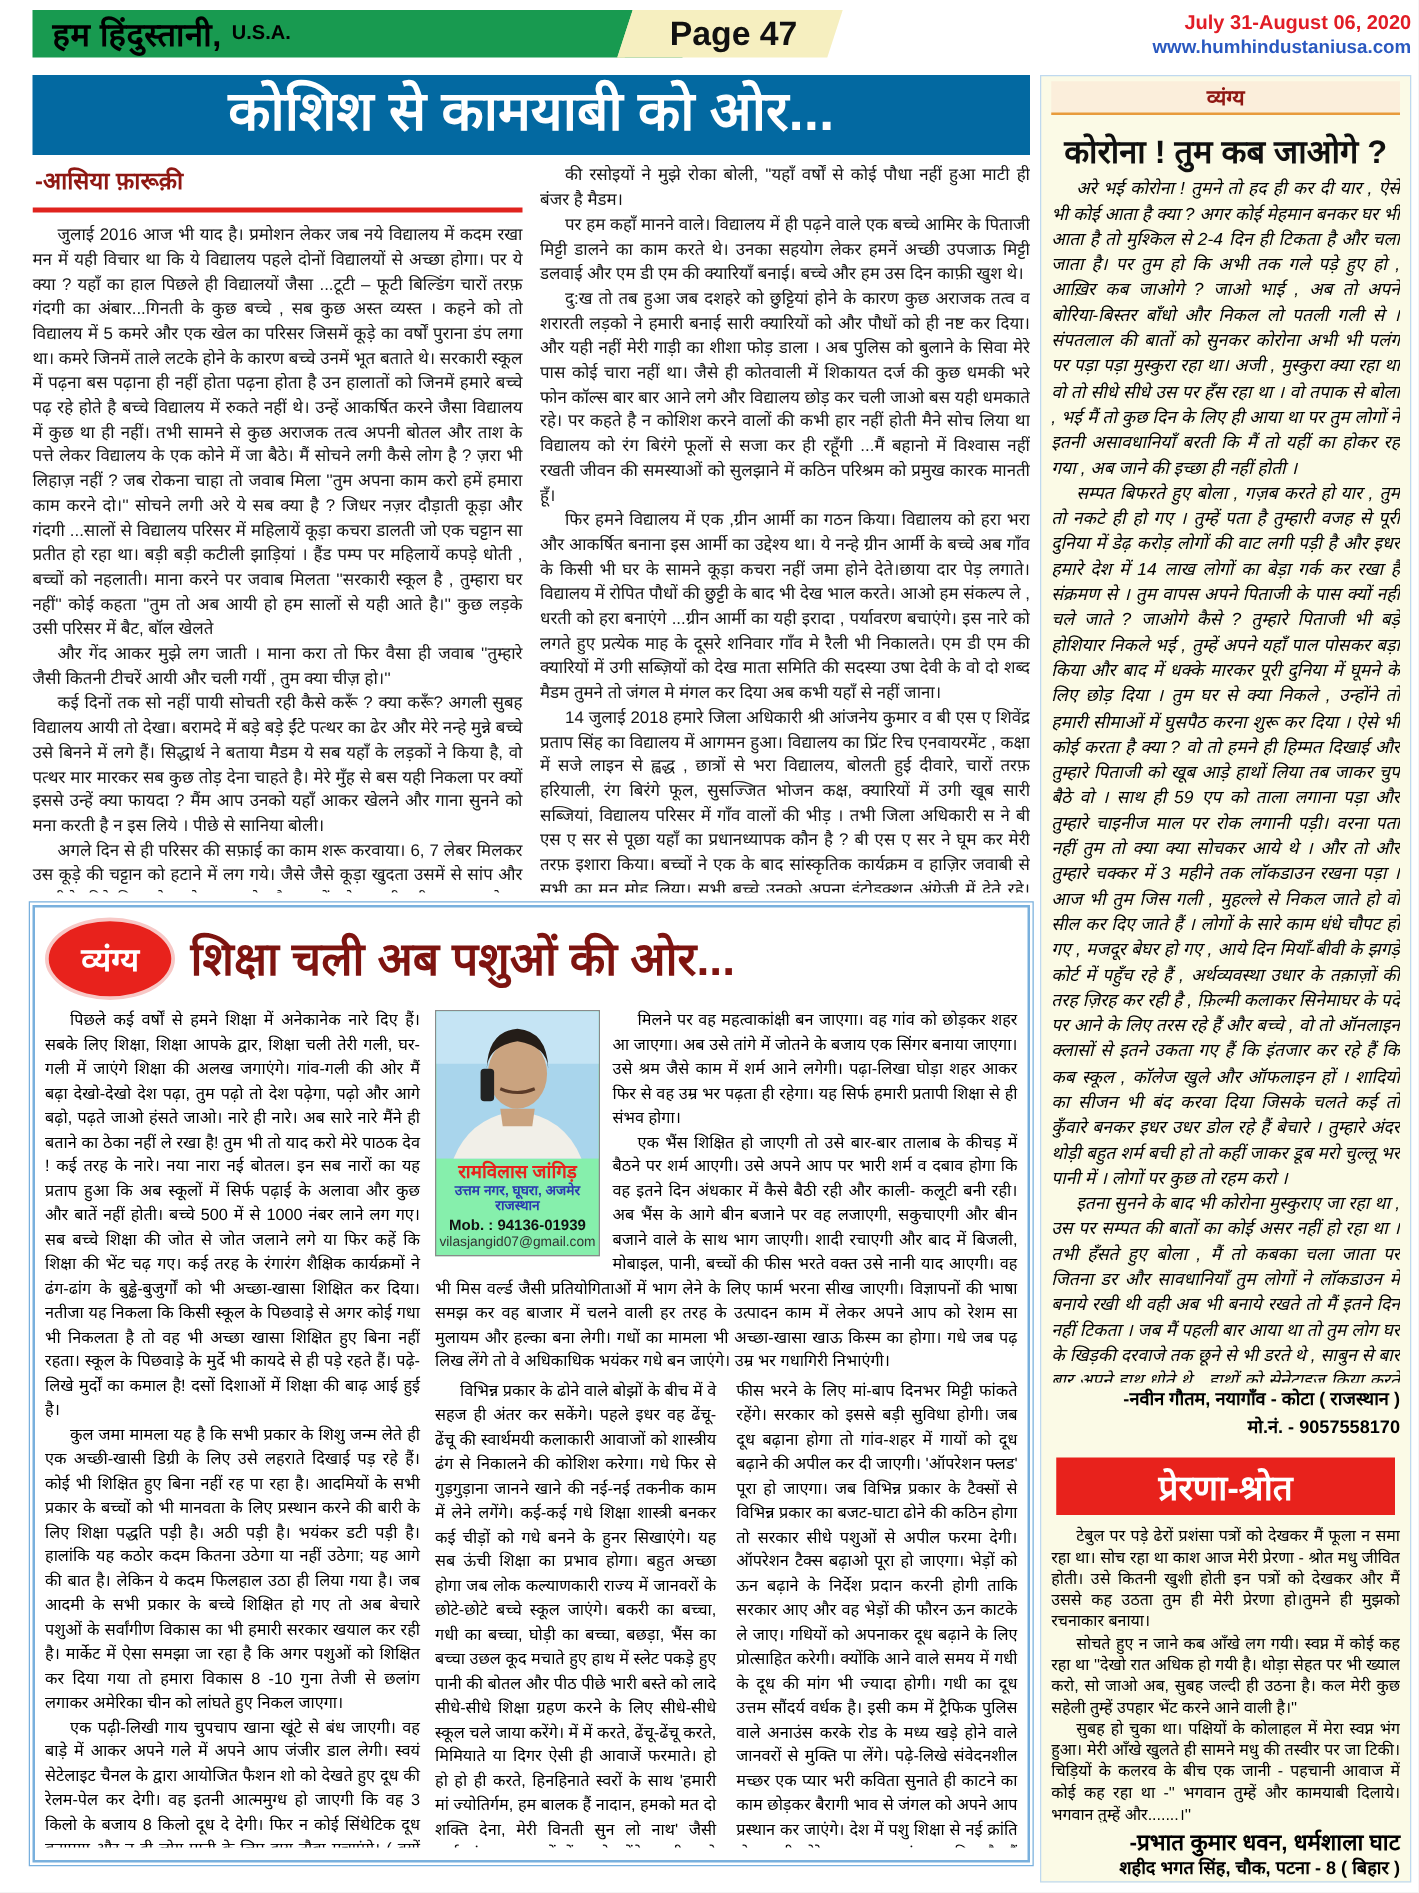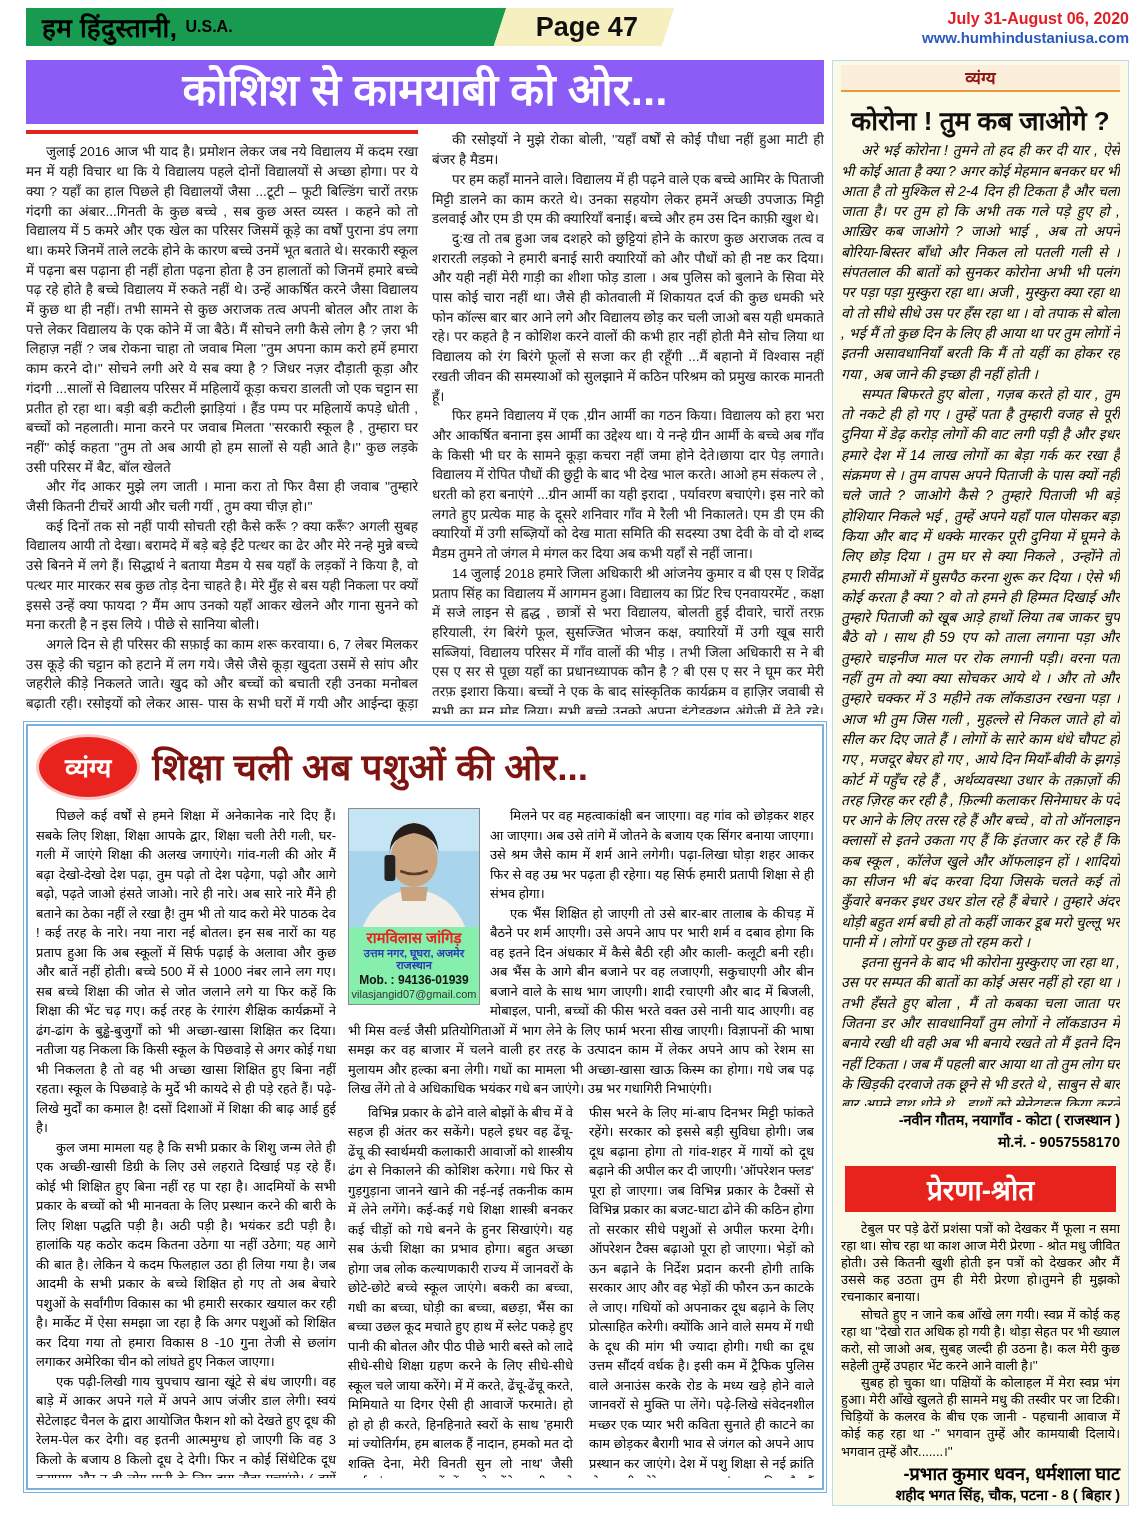--- a/index.html
+++ b/index.html
@@ -28,21 +28,21 @@
   .issue-url { color:#2a59c0; font-weight:bold; font-size:15px; }
   
   .content { display:flex; gap:8px; margin-top:8px; }
   .left-zone { width:798px; }
   .sidebar {
     width:297px; background:#fbfae6; border:1px solid #bfd9ef;
     padding:4px 8px 6px 8px; height:1446px; overflow:hidden;
   }
   
   .a1-titlebar {
-    background:#8b5cf6; color:#ffffff; text-align:center;
+    background:#0369a1; color:#ffffff; text-align:center;
     font-size:44px; font-weight:bold; padding:6px 4px 10px 4px; line-height:1.1;
   }
   .a1-cols { display:flex; gap:14px; margin-top:6px; height:584px; overflow:hidden; }
   .a1-col { width:392px; font-size:13.5px; line-height:1.46; text-align:justify; color:#141414; }
   .a1-byline { color:#8f1813; font-weight:bold; font-size:19px; padding:2px 0 6px 2px; }
   .a1-rule { height:4px; background:#e0231e; margin-bottom:8px; }
   .a1-col p, .sh-col1 p, .sh-wrap-text p, .sh-two-col p, .corona-body p, .prerna-body p
     { text-indent:20px; margin:0; }
   
   .shiksha { border:2px solid #79b0dd; outline:1px solid #79b0dd; outline-offset:2px;
@@ -108,20 +108,21 @@
   <div class="content">
 
     <div class="left-zone">
 
       <section class="article1">
         <div class="a1-titlebar">
           <span>कोशिश से कामयाबी को ओर...</span>
         </div>
         <div class="a1-cols">
           <div class="a1-col">
+            <div class="a1-byline">-आसिया फ़ारूक़ी</div>
             <div class="a1-rule"></div>
             <div>
                 <p>जुलाई 2016 आज भी याद है। प्रमोशन लेकर जब नये विद्यालय में कदम रखा मन में यही विचार था कि ये विद्यालय पहले दोनों विद्यालयों से अच्छा होगा। पर ये क्या ? यहाँ का हाल पिछले ही विद्यालयों जैसा ...टूटी – फूटी बिल्डिंग चारों तरफ़ गंदगी का अंबार...गिनती के कुछ बच्चे , सब कुछ अस्त व्यस्त । कहने को तो विद्यालय में 5 कमरे और एक खेल का परिसर जिसमें कूड़े का वर्षों पुराना डंप लगा था। कमरे जिनमें ताले लटके होने के कारण बच्चे उनमें भूत बताते थे। सरकारी स्कूल में पढ़ना बस पढ़ाना ही नहीं होता पढ़ना होता है उन हालातों को जिनमें हमारे बच्चे पढ़ रहे होते है  बच्चे विद्यालय में रुकते नहीं थे। उन्हें आकर्षित करने जैसा विद्यालय में कुछ था ही नहीं। तभी सामने से कुछ अराजक तत्व अपनी बोतल और ताश के पत्ते लेकर विद्यालय के एक कोने में जा बैठे। मैं सोचने लगी कैसे लोग है ? ज़रा भी लिहाज़ नहीं ? जब रोकना चाहा तो जवाब मिला ''तुम अपना काम करो हमें हमारा काम करने दो।'' सोचने लगी अरे ये सब क्या है ?  जिधर नज़र दौड़ाती कूड़ा और गंदगी ...सालों से विद्यालय परिसर में महिलायें कूड़ा कचरा डालती जो एक चट्टान सा प्रतीत हो रहा था। बड़ी बड़ी कटीली झाड़ियां । हैंड पम्प पर महिलायें कपड़े धोती , बच्चों को नहलाती। माना करने पर जवाब मिलता ''सरकारी स्कूल है , तुम्हारा घर नहीं'' कोई कहता ''तुम तो अब आयी हो हम सालों से यही आते है।'' कुछ लड़के उसी परिसर में बैट, बॉल खेलते</p>
                 <p>और गेंद आकर मुझे लग जाती । माना करा तो फिर वैसा ही जवाब ''तुम्हारे जैसी कितनी टीचरें आयी और चली गयीं , तुम क्या चीज़ हो।''</p>
                 <p>कई दिनों तक सो नहीं पायी सोचती रही कैसे करूँ ? क्या करूँ?  अगली सुबह विद्यालय आयी तो देखा। बरामदे में  बड़े बड़े ईंटे पत्थर का ढेर और मेरे नन्हे मुन्ने बच्चे उसे बिनने में लगे हैं। सिद्धार्थ ने बताया मैडम ये सब यहाँ के लड़कों ने किया है, वो पत्थर मार मारकर सब कुछ तोड़ देना चाहते है। मेरे मुँह से बस यही निकला पर क्यों इससे उन्हें क्या फायदा ?  मैंम आप उनको यहाँ आकर खेलने और गाना सुनने को मना करती है न इस लिये  । पीछे से सानिया बोली।</p>
                 <p>अगले दिन से ही परिसर की सफ़ाई का काम शरू करवाया। 6, 7 लेबर मिलकर उस कूड़े की चट्टान को हटाने में लग गये। जैसे जैसे कूड़ा खुदता उसमें से सांप और जहरीले कीड़े निकलते जाते। खुद को और बच्चों को बचाती रही उनका मनोबल बढ़ाती रही। रसोइयों को लेकर आस- पास के सभी घरों में गयी और आईन्दा कूड़ा डालने को मना करती रही। 150 घरों में जाकर बच्चों के नामंकन के लिये संपर्क किया। अभिभवकों को विश्वास दिलाया कि पढ़ाई अब अच्छी होगी।  17 अगस्त 2016 कुछ भले आदमियों के सहयोग से विद्यालय की बंजर जमीन में जुताई का कार्य प्रारंभ हो गया। बस यही सोचने लगी कैसे इस बंजर जमीन को उपजाऊ बना दू ।विद्यालय</p>
               </div>
           </div>
           <div class="a1-col">
             <div>

